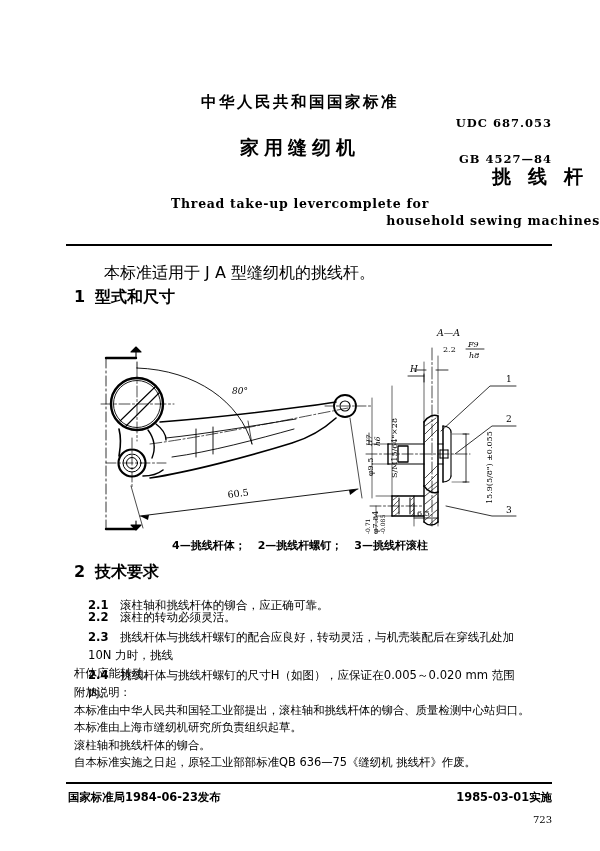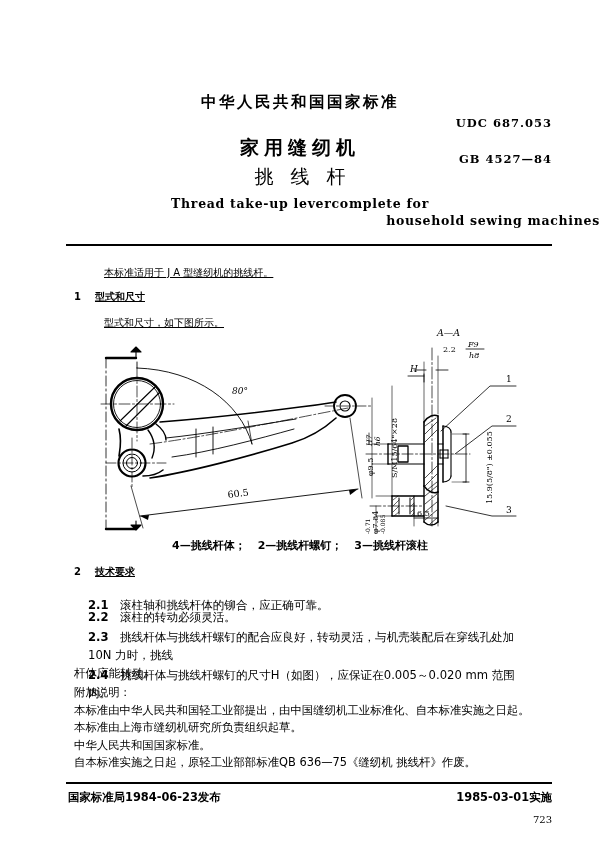--- a/index.html
+++ b/index.html
@@ -41,23 +41,23 @@
     top: 119px;
     text-align: center;
     font-size: 19px;
     font-weight: bold;
     letter-spacing: 5px;
   }
   .hdr-title2 {
     position: absolute;
     left: 0; right: 0;
     top: 148px;
-    text-align: center;
+    text-align: right;
     font-size: 19px;
-    font-weight: normal;
+    font-weight: bold;
     letter-spacing: 17px;
     text-indent: 17px;
   }
   .hdr-en1 {
     position: absolute;
     left: 0; right: 0;
     top: 180px;
     text-align: center;
     font-size: 12.5px;
     font-weight: bold;
@@ -98,24 +98,23 @@
     left: 66px;
     right: 48px;
     top: 228px;
     height: 2px;
     background: #000;
   }
 
   
   .body-text {
     position: absolute;
-    font-size: 10px;
+    font-size: 16px;
     line-height: 17px;
     font-family: "DejaVu Sans", sans-serif;
-    text-decoration: underline;
   }
   .scope { left: 104px; top: 248px; }
   .sec1-head { left: 74px; top: 272px; font-weight: bold; }
   .sec1-head .num { display: inline-block; width: 21px; }
   .sec1-body { left: 104px; top: 298px; }
 
   .sec2-head { left: 74px; top: 547px; font-weight: bold; }
   .sec2-head .num { display: inline-block; width: 21px; }
 
   .clause { position: absolute; font-size: 11.6px; line-height: 18px; }
@@ -213,21 +212,20 @@
   <div class="hdr-en2">household sewing machines</div>
 
   <div class="rule-top"></div>
 
   <div class="body-text scope">本标准适用于 J A 型缝纫机的挑线杆。</div>
 
   <div class="body-text sec1-head">
     <span class="num">1</span><span>型式和尺寸</span>
   </div>
 
-  <div class="body-text sec1-body">型式和尺寸，如下图所示。</div>
 
   <div class="drawing">
     <svg width="600" height="215" viewBox="0 0 600 215" xmlns="http://www.w3.org/2000/svg">
       <g stroke="#000" fill="none" stroke-width="1.1" stroke-linecap="round" stroke-linejoin="round">
 
         <g>
           <path d="M106 32 L136 32" stroke-width="2.4"></path>
           <path d="M136 32 L136 24"></path>
           <path d="M131 26 L136 21 L141 26 Z" fill="#000"></path>
         </g>
@@ -426,23 +424,23 @@
     <span class="cnum">2.3</span><span>挑线杆体与挑线杆螺钉的配合应良好，转动灵活，与机壳装配后在穿线孔处加10N 力时，挑线</span>
     <span class="cont">杆体应能转动。</span>
   </div>
 
   <div class="clause c24">
     <span class="cnum">2.4</span><span>挑线杆体与挑线杆螺钉的尺寸H（如图），应保证在0.005～0.020 mm 范围内。</span>
   </div>
 
   <div class="appendix">
     <span class="ln">附加说明：</span>
-    <span class="ln">本标准由中华人民共和国轻工业部提出，由中国缝纫机工业标准化、自本标准实施之日起。</span>
+    <span class="ln">本标准由中华人民共和国轻工业部提出，滚柱轴和挑线杆体的铆合、质量检测中心站归口。</span>
     <span class="ln">本标准由上海市缝纫机研究所负责组织起草。</span>
-    <span class="ln">中华人民共和国国家标准。</span>
+    <span class="ln">滚柱轴和挑线杆体的铆合。</span>
     <span class="ln">自本标准实施之日起，原轻工业部部标准QB 636—75《缝纫机  挑线杆》作废。</span>
   </div>
 
   <div class="rule-bottom"></div>
   <div class="foot-left">国家标准局1984-06-23发布</div>
   <div class="foot-right">1985-03-01实施</div>
   <div class="page-num">723</div>
 
 </div>
 

